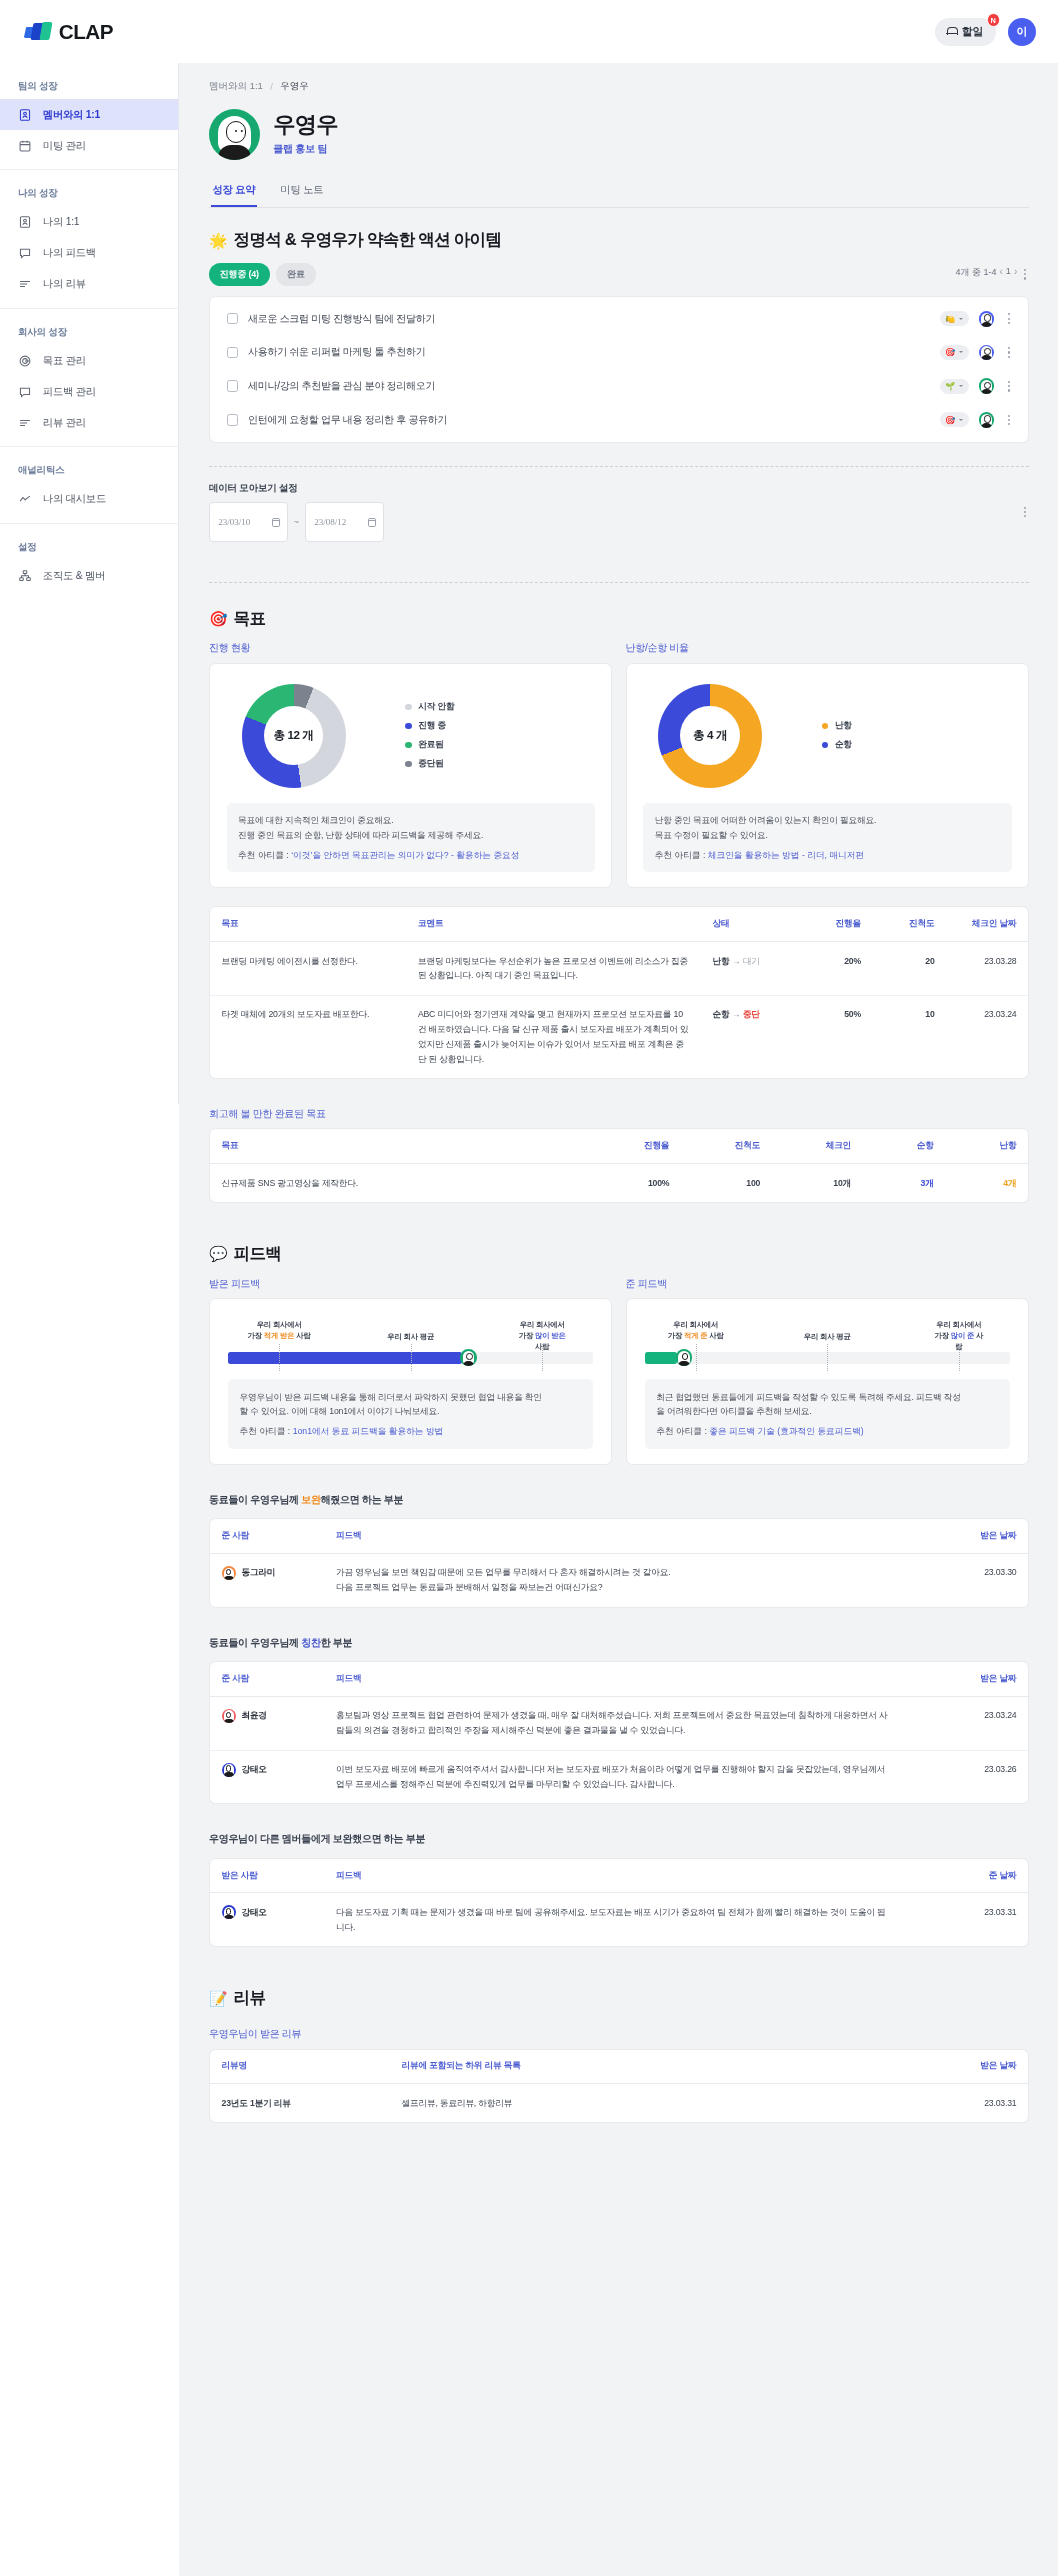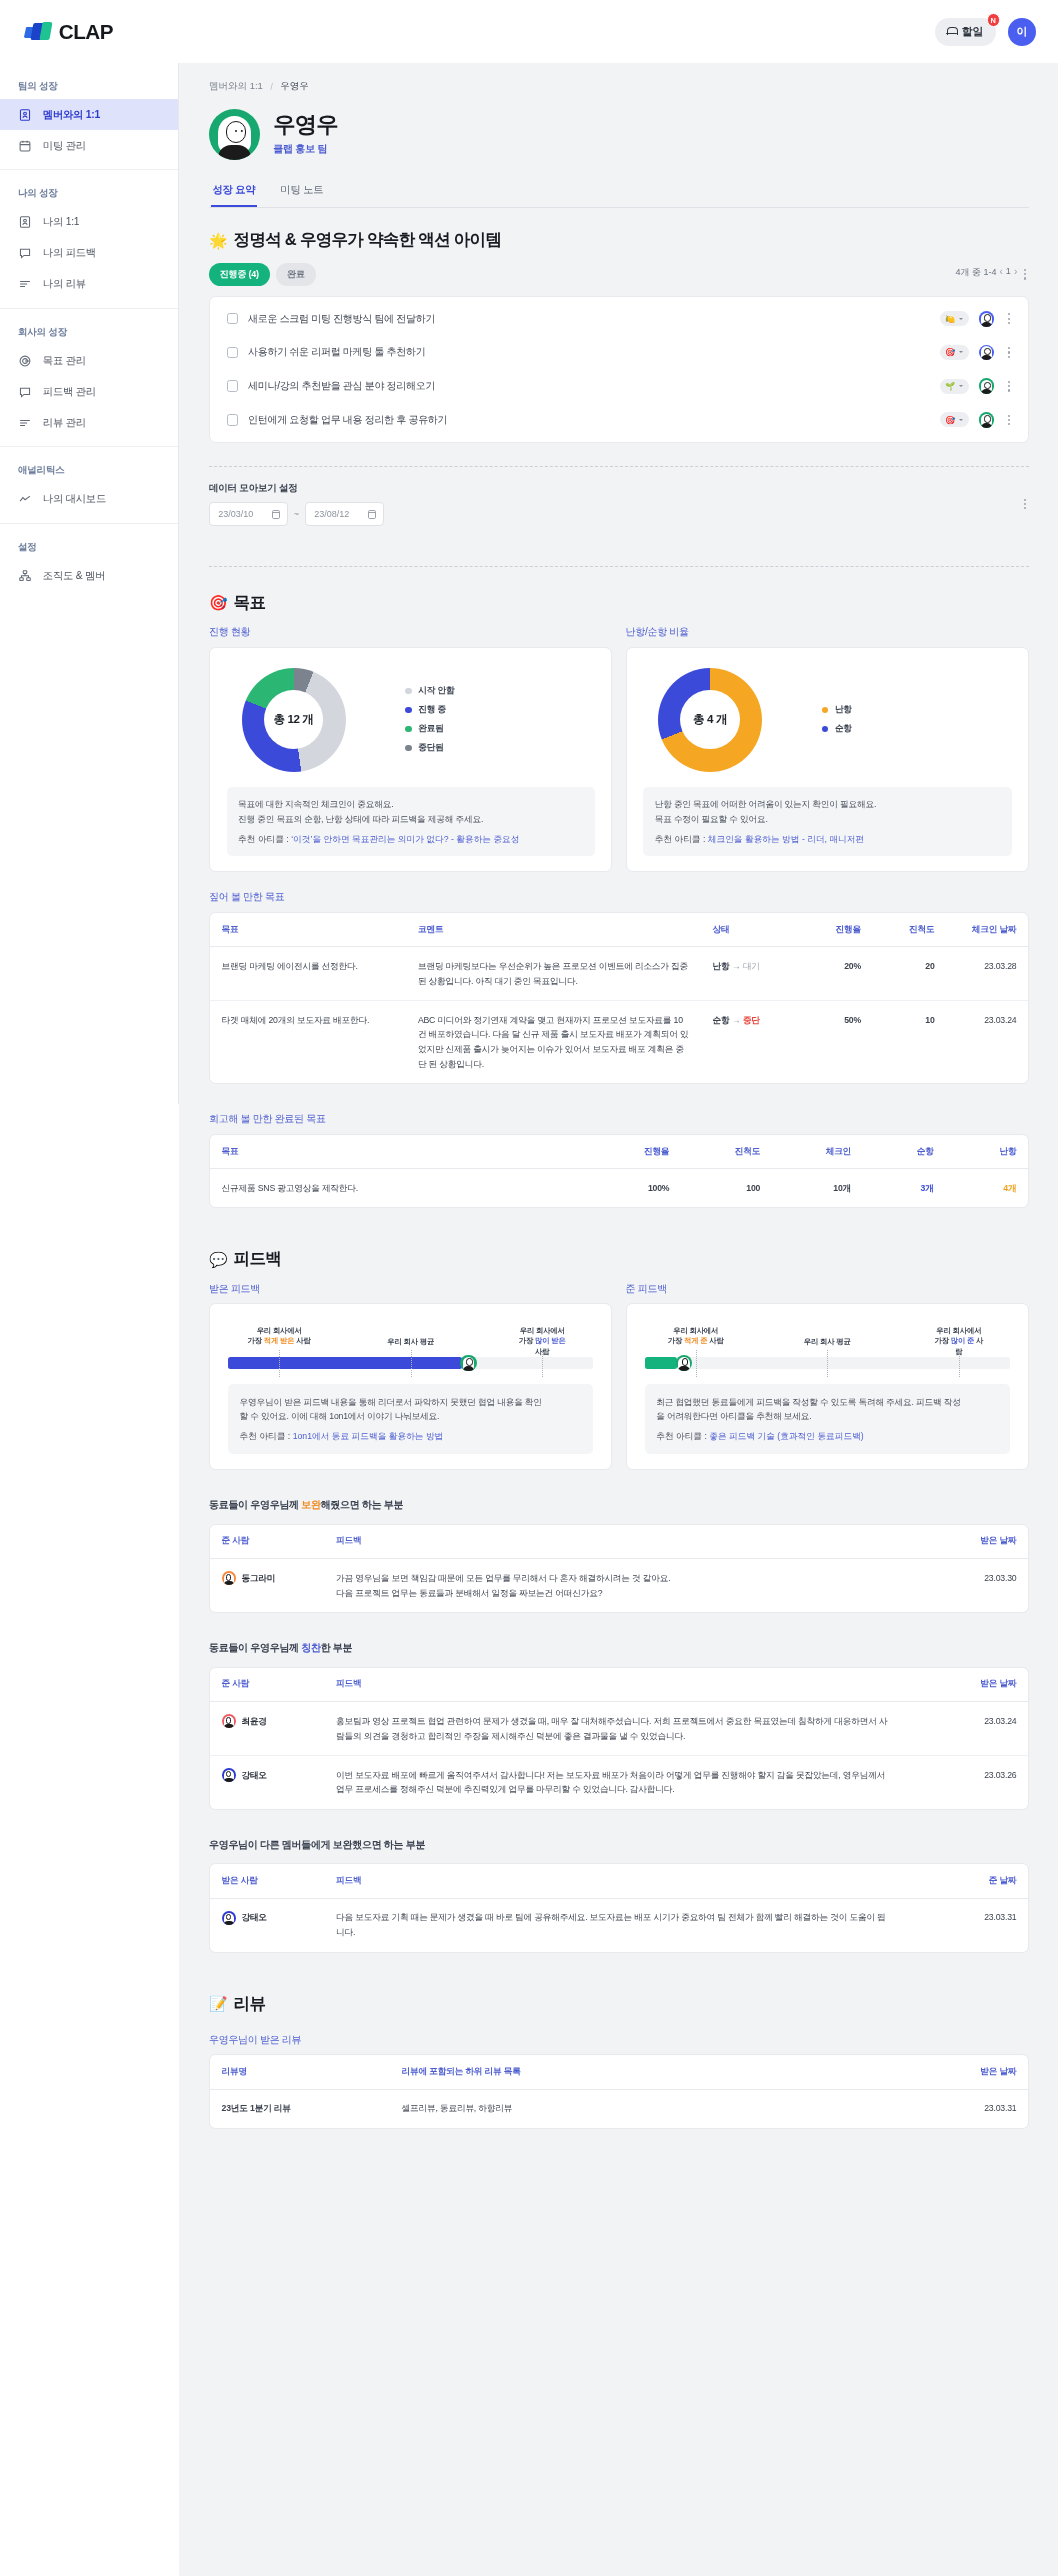--- a/index.html
+++ b/index.html
@@ -138,23 +138,23 @@
   .mini-av .mh { position: absolute; width: 10.8px; height: 12.4px; background: #fff; border-radius: 5.8px 5.8px 3.3px 3.3px; left: 2.5px; top: 1.7px; }
   .mini-av .mf { position: absolute; width: 6.6px; height: 7.4px; background: #fff; border: 0.8px solid #1b1b1b; border-radius: 3.3px; left: 5.4px; top: 3.3px; }
   .mini-av .mb { position: absolute; width: 10.8px; height: 5px; background: #1b1b1b; border-radius: 5px 5px 0 0; left: 2.5px; bottom: 0; }
 
   
   .dashed { border-top: 0.8px dashed #ccd0d6; margin: 23px 0 0; }
   .date-area { padding: 15px 0 16.5px; display: flex; align-items: center; justify-content: space-between; }
   .date-lbl { font-size: 9.5px; font-weight: 700; color: #3b4250; margin-bottom: 7.4px; letter-spacing: -0.2px; }
   .date-inputs { display: flex; align-items: center; gap: 5.8px; }
   .date-in {
-    width: 79px; height: 24px; background: #fff; border: 0.8px solid #dfe1e6; border-radius: 4.1px;
+    width: 79px; height: 40px; background: #fff; border: 0.8px solid #dfe1e6; border-radius: 4.1px;
     display: flex; align-items: center; justify-content: space-between; padding: 0 6.6px 0 8.3px;
-    font-size: 9px; color: #8d949e; cursor: pointer;
+    font-size: 9px; color: #8d949e; cursor: pointer; font-family: Liberation Serif, serif;
   }
   .cal-ic { width: 8.3px; height: 9px; border: 1px solid #9aa1ab; border-radius: 1.7px; position: relative; }
   .cal-ic::before { content: ""; position: absolute; left: -1px; right: -1px; top: 1.7px; height: 1px; background: #9aa1ab; }
   .tilde { font-size: 9px; color: #8d949e; }
 
   
   .goal-grid { display: grid; grid-template-columns: 1fr 1fr; gap: 13.2px; margin-top: 11.6px; }
   .sub-lbl { font-size: 10px; font-weight: 400; color: #4c5dd0; letter-spacing: -0.3px; margin-bottom: 7.4px; }
   .chart-card { padding: 20px 16.5px 15px; }
   .chart-row { display: flex; align-items: center; gap: 11.6px; }
@@ -552,21 +552,20 @@
             <div class="tipbox">
               <p>난항 중인 목표에 어떠한 어려움이 있는지 확인이 필요해요.</p>
               <p>목표 수정이 필요할 수 있어요.</p>
               <div class="art"><span>추천 아티클 : </span><a href="#">체크인을 활용하는 방법 - 리더, 매니저편</a></div>
             </div>
           </div>
         </div>
       </div>
 
       <div class="mid-gap"></div>
-      <div class="sub-lbl">짚어 볼 만한 목표</div>
       <div class="tbl-wrap" style="margin-top:0">
         <table>
           <thead>
               <tr>
             <th style="width:24%">목표</th>
             <th style="width:36%">코멘트</th>
             <th style="width:12%">상태</th>
             <th style="width:9%;text-align:right">진행율</th>
             <th style="width:9%;text-align:right">진척도</th>
             <th style="width:10%;text-align:right">체크인 날짜</th>

